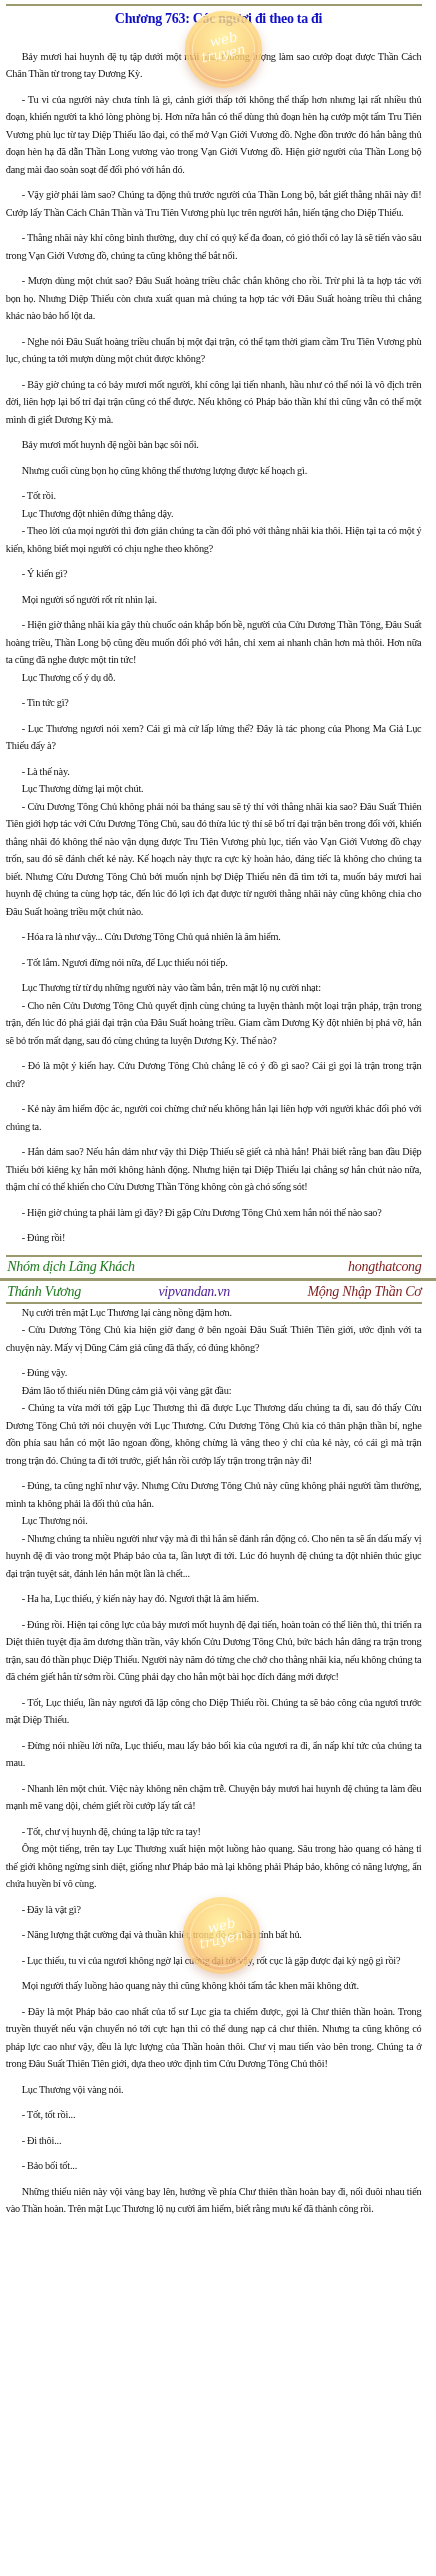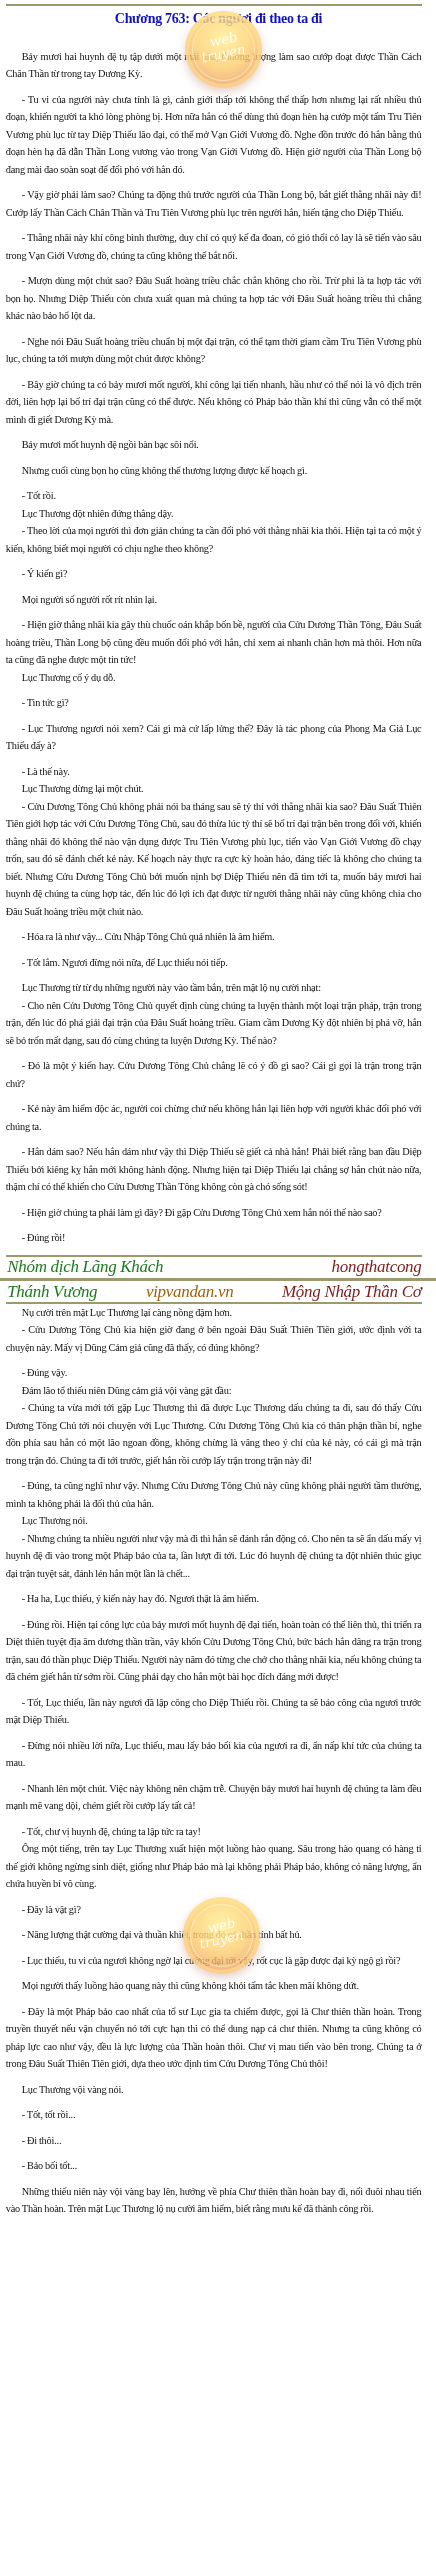--- a/index.html
+++ b/index.html
@@ -14,26 +14,26 @@
   }
   .page-body { padding: 0 15.5px 0 5.7px; }
   .p {
     font-family: "Liberation Serif", serif; font-size: 10.3px; line-height: 17.5px;
     color: #111; text-align: justify; text-indent: 16px; margin: 0;
     letter-spacing: -0.2px; word-spacing: -0.3px;
   }
   .p.gap { margin-top: 8px; }
   .footer-bar, .header-bar {
     display: flex; justify-content: space-between; align-items: center;
-    font-family: "Liberation Serif", serif; font-style: italic; font-size: 17px;
+    font-family: "Liberation Serif", serif; font-style: italic; font-size: 14px;
     padding: 0 15.5px 0 7.2px; height: 21.6px; letter-spacing: -0.3px;
   }
   .green { color: #1d7a1d; }
   .orange { color: #7f1d1d; }
-  .gray { color: #a16207; }
+  .gray { color: #4c1d95; }
   .watermark {
     position: absolute; width: 77px; height: 77px; border-radius: 50%;
     background: radial-gradient(circle at 50% 35%, rgba(255,238,150,0.85) 0%, rgba(252,206,110,0.8) 45%, rgba(238,150,90,0.75) 80%, rgba(220,120,90,0.6) 100%);
     box-shadow: 0 4.1px 9.3px rgba(180,120,90,0.35), inset 0 0 0 4.1px rgba(255,230,150,0.55);
     pointer-events: none; z-index: 5;
   }
   .watermark .ring {
     position: absolute; left: 7.2px; top: 7.2px; right: 7.2px; bottom: 7.2px; border-radius: 50%;
     border: 1px solid rgba(255,245,200,0.7);
   }
@@ -80,21 +80,21 @@
         <p class="p">- Theo lời của mọi người thì đơn giản chúng ta cần đối phó với thằng nhãi kia thôi. Hiện tại ta có một ý kiến, không biết mọi người có chịu nghe theo không?</p>
         <p class="p gap">- Ý kiến gì?</p>
         <p class="p gap">Mọi người số người rốt rít nhìn lại.</p>
         <p class="p gap">- Hiện giờ thằng nhãi kia gây thù chuốc oán khắp bốn bề, người của Cửu Dương Thần Tông, Đâu Suất hoàng triều, Thần Long bộ cũng đều muốn đối phó với hắn, chỉ xem ai nhanh chân hơn mà thôi. Hơn nữa ta cũng đã nghe được một tin tức!</p>
         <p class="p">Lục Thương cố ý dụ dỗ.</p>
         <p class="p gap">- Tin tức gì?</p>
         <p class="p gap">- Lục Thương ngươi nói xem? Cái gì mà cứ lấp lửng thế? Đây là tác phong của Phong Ma Giả Lục Thiếu đấy à?</p>
         <p class="p gap">- Là thế này.</p>
         <p class="p">Lục Thương dừng lại một chút.</p>
         <p class="p">- Cửu Dương Tông Chủ không phải nói ba tháng sau sẽ tỷ thí với thằng nhãi kia sao? Đâu Suất Thiên Tiên giới hợp tác với Cửu Dương Tông Chủ, sau đó thừa lúc tỷ thí sẽ bố trí đại trận bên trong đối với, khiến thằng nhãi đó không thể nào vận dụng được Tru Tiên Vương phù lục, tiến vào Vạn Giới Vương đồ chạy trốn, sau đó sẽ đánh chết kẻ này. Kế hoạch này thực ra cực kỳ hoàn hảo, đáng tiếc là không cho chúng ta biết. Nhưng Cửu Dương Tông Chủ bởi muốn nịnh bợ Diệp Thiếu nên đã tìm tới ta, muốn bảy mươi hai huynh đệ chúng ta cùng hợp tác, đến lúc đó lợi ích đạt được từ người thằng nhãi này cũng không chia cho Đâu Suất hoàng triều một chút nào.</p>
-        <p class="p gap">- Hóa ra là như vậy... Cửu Nhập Tông Chủ quả nhiên là âm hiểm.</p>
+        <p class="p gap">- Hóa ra là như vậy... Cửu Dương Tông Chủ quả nhiên là âm hiểm.</p>
         <p class="p gap">- Tốt lắm. Ngươi đừng nói nữa, để Lục thiếu nói tiếp.</p>
         <p class="p gap">Lục Thương từ từ dụ những người này vào tầm bắn, trên mặt lộ nụ cười nhạt:</p>
         <p class="p">- Cho nên Cửu Dương Tông Chủ quyết định cùng chúng ta luyện thành một loại trận pháp, trận trong trận, đến lúc đó phá giải đại trận của Đâu Suất hoàng triều. Giam cầm Dương Kỳ đột nhiên bị phá vỡ, hắn sẽ bỏ trốn mất dạng, sau đó cùng chúng ta luyện Dương Kỳ. Thế nào?</p>
         <p class="p gap">- Đó là một ý kiến hay. Cửu Dương Tông Chủ chẳng lẽ có ý đồ gì sao? Cái gì gọi là trận trong trận chứ?</p>
         <p class="p gap">- Kẻ này âm hiểm độc ác, người coi chừng chứ nếu không hắn lại liên hợp với người khác đối phó với chúng ta.</p>
         <p class="p gap">- Hắn dám sao? Nếu hắn dám như vậy thì Diệp Thiếu sẽ giết cả nhà hắn! Phải biết rằng ban đầu Diệp Thiếu bởi kiêng kỵ hắn mới không hành động. Nhưng hiện tại Diệp Thiếu lại chẳng sợ hắn chút nào nữa, thậm chí có thể khiến cho Cửu Dương Thần Tông không còn gà chó sống sót!</p>
         <p class="p gap">- Hiện giờ chúng ta phải làm gì đây? Đi gặp Cửu Dương Tông Chủ xem hắn nói thế nào sao?</p>
         <p class="p gap">- Đúng rồi!</p>
       </div>
     <div style="height:8.2px"></div>

